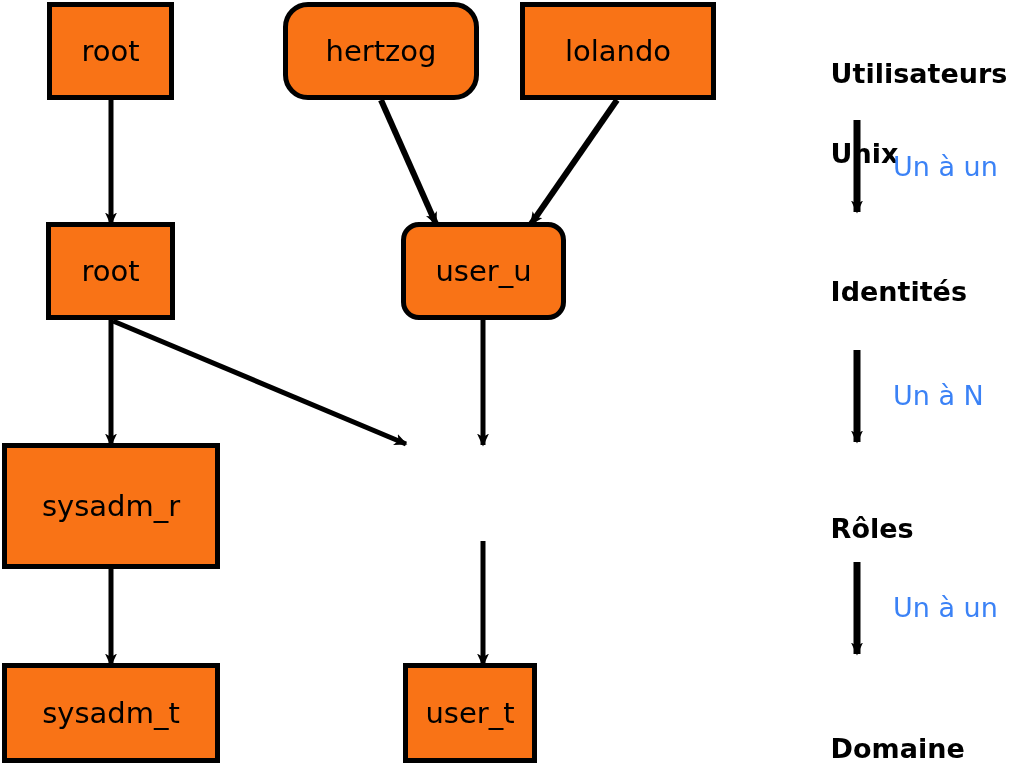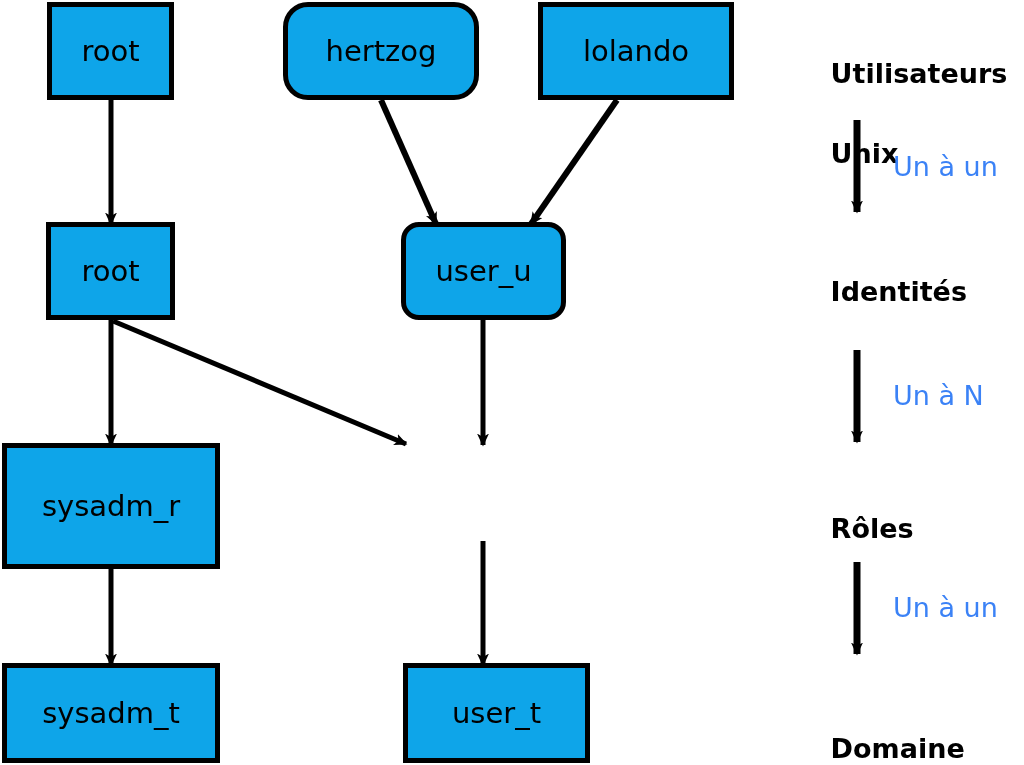--- a/index.html
+++ b/index.html
@@ -21,21 +21,21 @@
   #diagram-svg {
     position: absolute;
     left: 0;
     top: 0;
     width: 1024px;
     height: 765px;
   }
   .node-box {
     position: absolute;
     box-sizing: border-box;
-    background: #0ea5e9;
+    background: #f97316;
     border: 5px solid #000000;
     display: flex;
     align-items: center;
     justify-content: center;
   }
   .node-label {
     font-family: "DejaVu Sans", "Liberation Sans", sans-serif;
     font-size: 29px;
     font-weight: 400;
     color: #000000;
@@ -97,42 +97,42 @@
   </svg>
 
   <div class="node-box" style="left:47px; top:2px; width:127px; height:98px;">
     <span class="node-label">root</span>
   </div>
 
   <div class="node-box" style="left:283px; top:2px; width:196px; height:98px;border-radius:25px;">
     <span class="node-label">hertzog</span>
   </div>
 
-  <div class="node-box" style="left:520px; top:2px; width:196px; height:98px;margin-left:18px;">
+  <div class="node-box" style="left:520px; top:2px; width:196px; height:98px;">
     <span class="node-label">lolando</span>
   </div>
 
   <div class="node-box" style="left:46px; top:222px; width:129px; height:98px;">
     <span class="node-label">root</span>
   </div>
 
   <div class="node-box" style="left:401px; top:222px; width:165px; height:98px;border-radius:18px;">
     <span class="node-label">user_u</span>
   </div>
 
   <div class="node-box" style="left:2px; top:443px; width:218px; height:126px;">
     <span class="node-label">sysadm_r</span>
   </div>
 
 
   <div class="node-box" style="left:2px; top:663px; width:218px; height:100px;">
     <span class="node-label">sysadm_t</span>
   </div>
 
-  <div class="node-box" style="left:403px; top:663px; width:187px; height:100px;">
+  <div class="node-box" style="left:403px; top:663px; width:134px; height:100px;">
     <span class="node-label">user_t</span>
   </div>
 
   <div class="legend-heading" style="left:793px; top:14px;">
     <span>Utilisateurs</span><br>
     <span>Unix</span>
   </div>
 
   <div class="legend-edge-label" style="left:893px; top:153px;">
     <span>Un à un</span>

